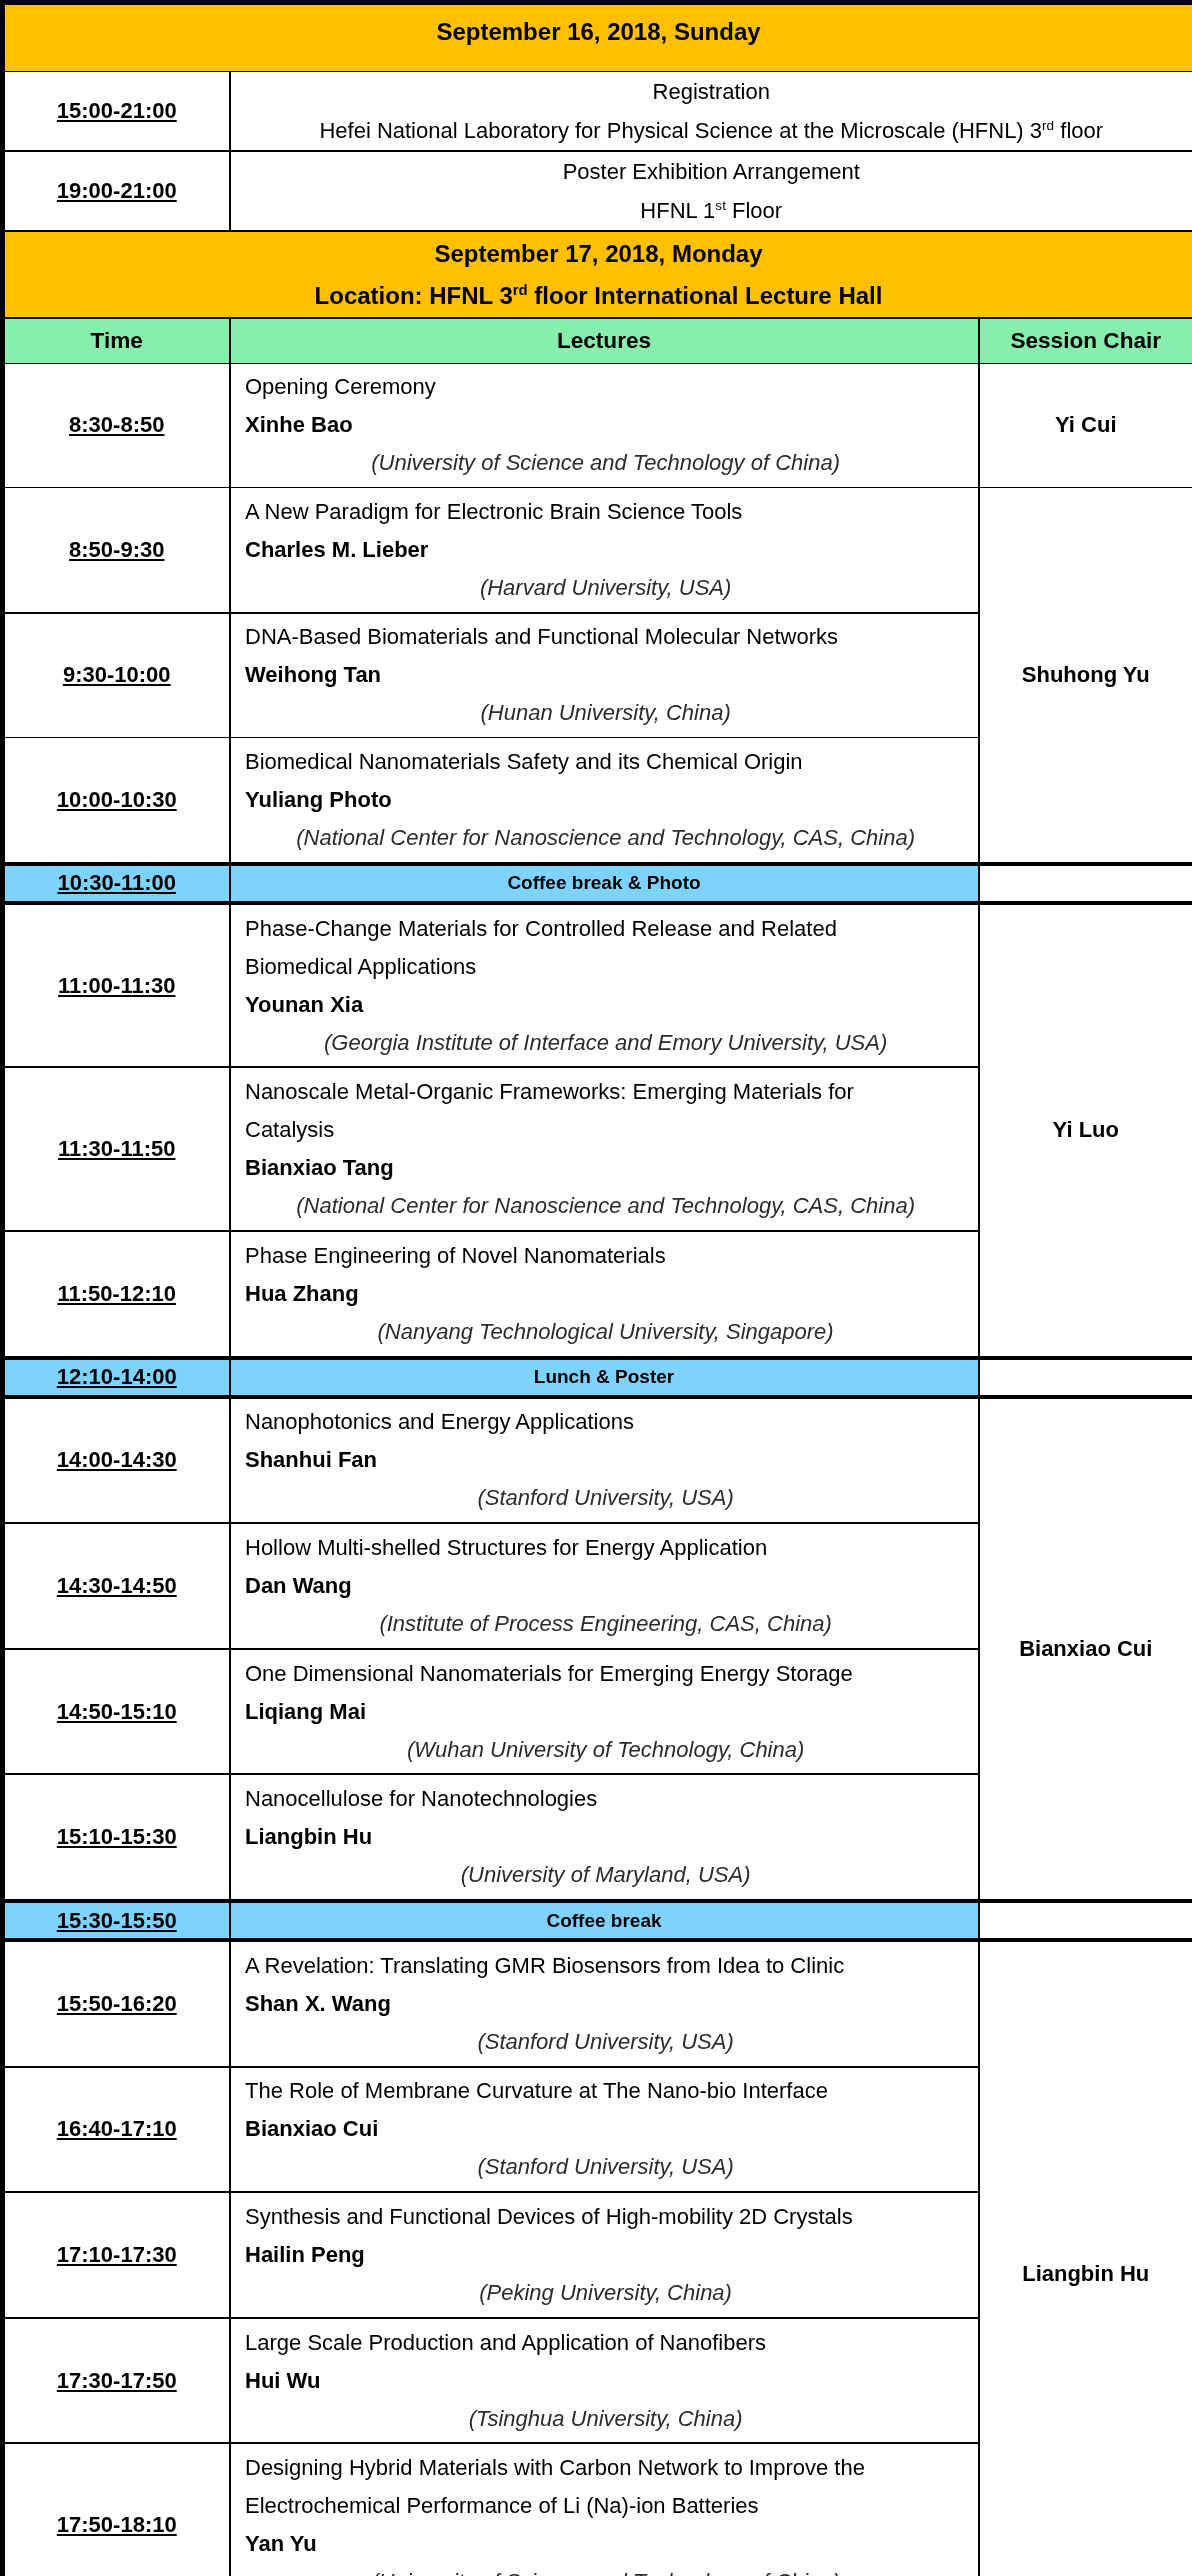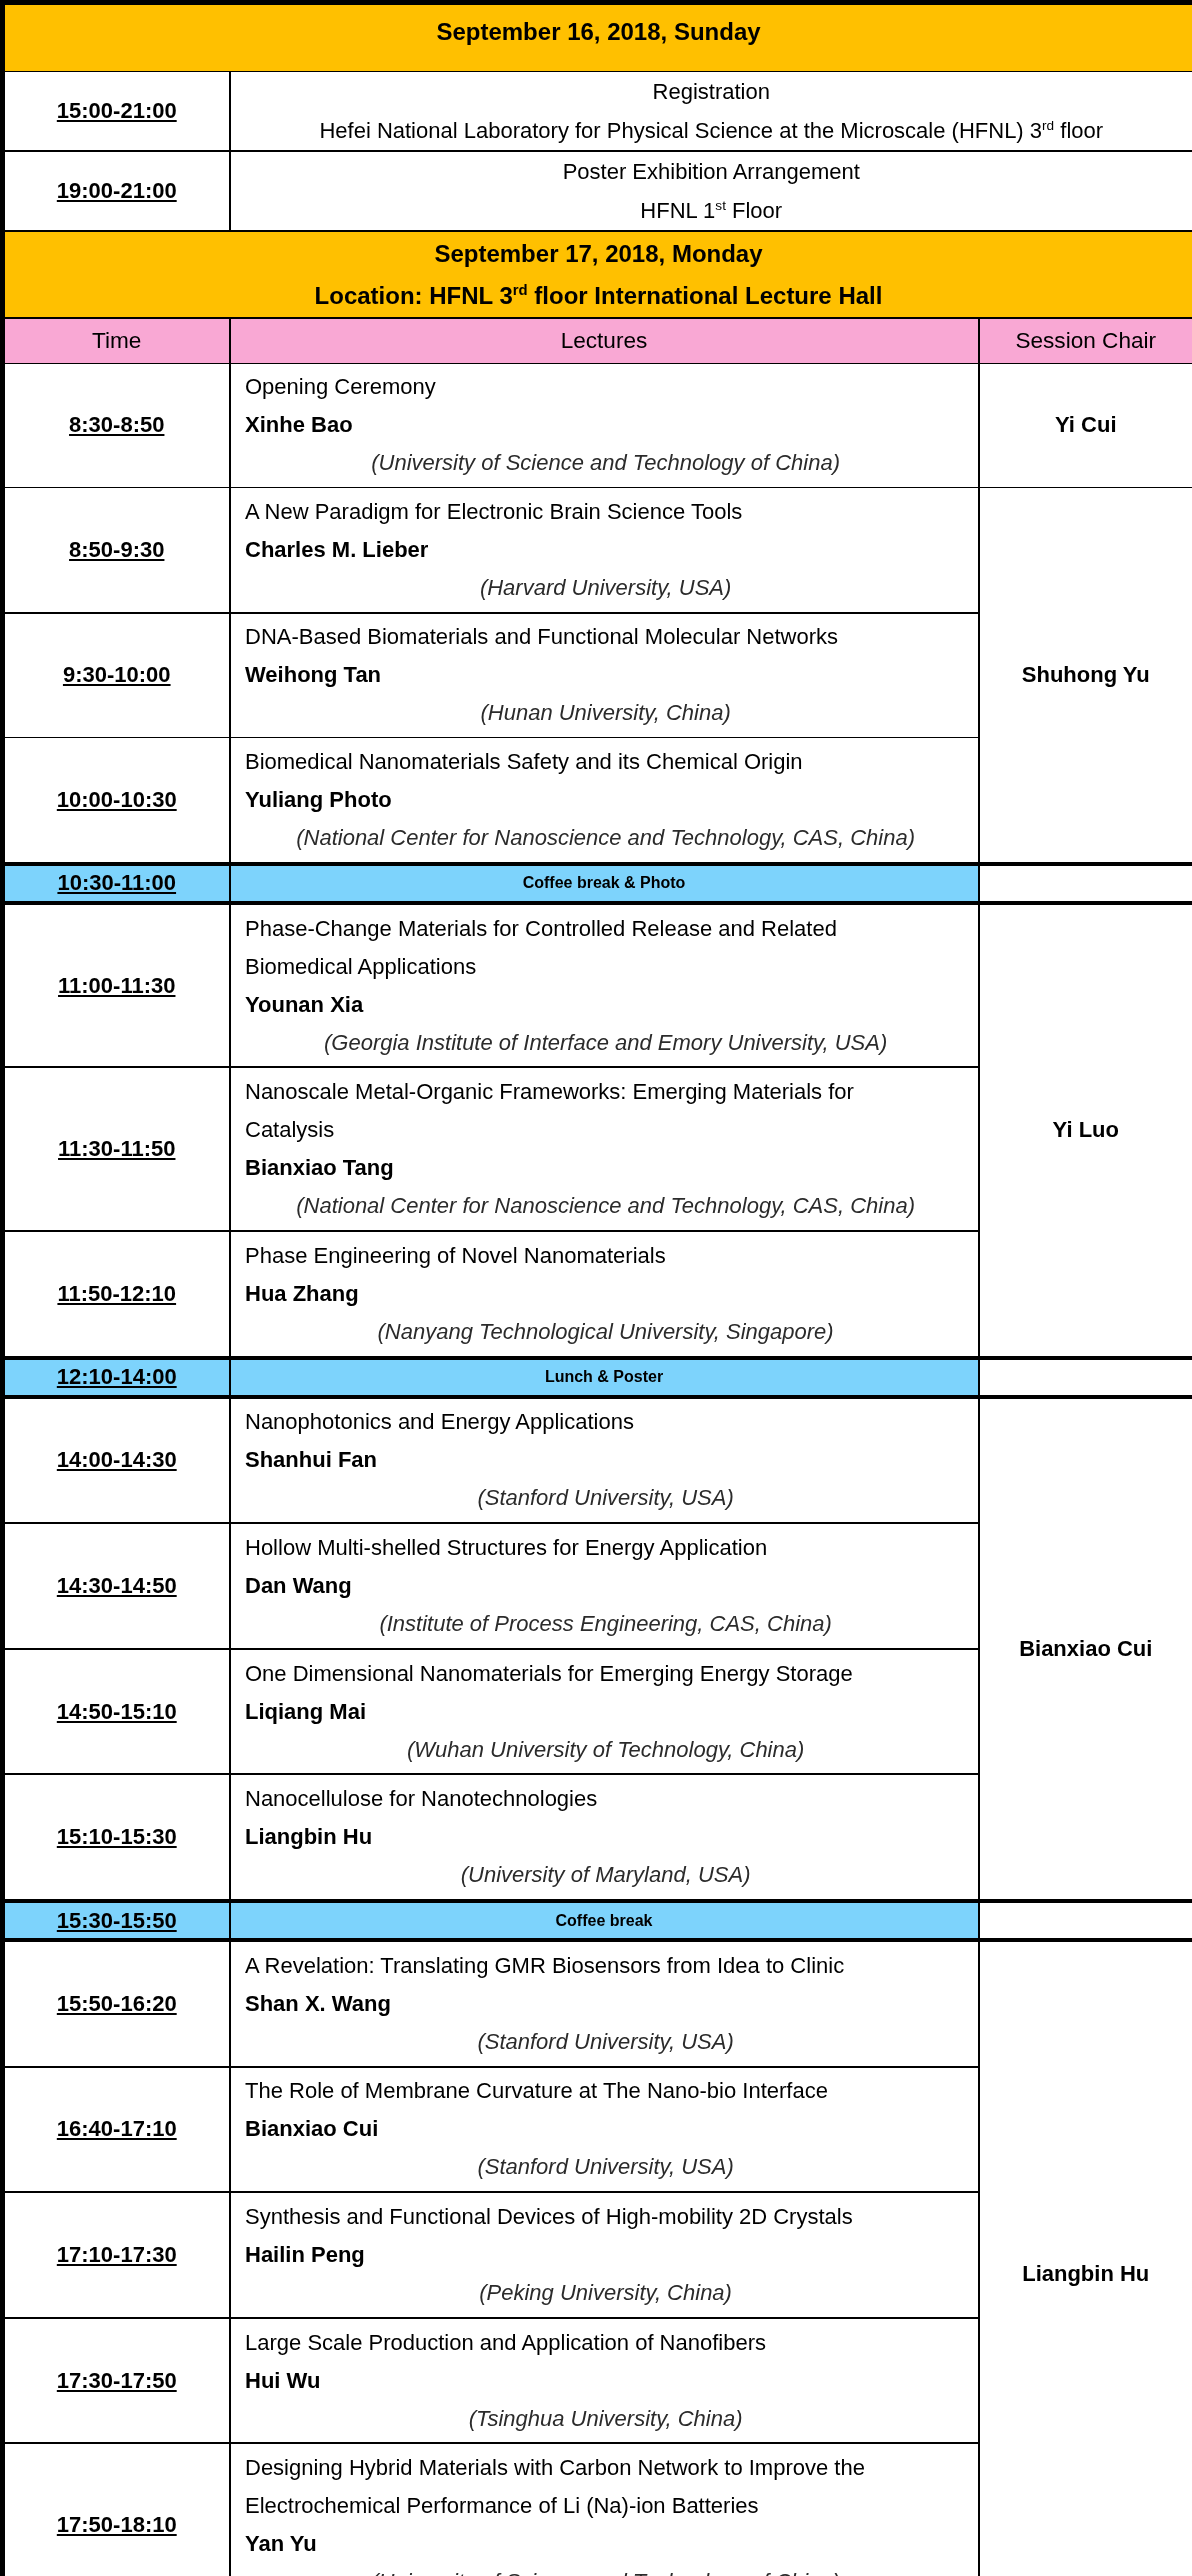--- a/index.html
+++ b/index.html
@@ -6,38 +6,38 @@
   body{width:1192px;font-family:"Liberation Sans",sans-serif;color:#000;}
   .wrap{width:1192px;}
   table.sched{border-collapse:collapse;width:1192px;table-layout:fixed;border:5.6px solid #000;}
   td{border:2.4px solid #000;vertical-align:middle;padding:0;overflow:hidden;}
   
   .day-hdr td{background:#FFC000;text-align:center;font-weight:bold;font-size:24px;line-height:42px;}
   tr.day1-hdr{height:69px;}
   tr.day1-hdr td{padding-bottom:11.3px;}
   tr.day2-hdr{height:87px;}
   tr.colhdr{height:45px;}
-  tr.colhdr td{background:#f9a8d4;text-align:center;font-weight:normal;font-size:22.6px;}
+  tr.colhdr td{background:#86efac;text-align:center;font-weight:bold;font-size:22.6px;}
   
   tr.d1{height:79px;}
   .center-cell{text-align:center;font-size:22px;line-height:39px;}
   
   tr.r3{height:118px;}
   tr.r4{height:152px;}
   td.time{text-align:center;font-weight:bold;font-size:22px;text-decoration:underline;}
   td.lecture{padding:4.8px 11.3px 4.8px 14.5px;font-size:22px;}
   td.lecture div{line-height:38px;}
   .speaker{font-weight:bold;}
   .affil{font-style:italic;color:#2b2b2b;text-align:center;}
   td.chair{text-align:center;font-weight:bold;font-size:22px;}
   
   tr.brk{height:39px;}
   tr.brk td{border-top-width:4px;border-bottom-width:4px;}
   td.break-bg{background:#7dd3fc;}
-  td.break-label{text-align:center;font-weight:bold;font-size:16px;}
+  td.break-label{text-align:center;font-weight:bold;font-size:19px;}
   
   tr.thin-top td{border-top-width:1.6px;}
   tr.thin-bottom td{border-bottom-width:1.6px;}
   sup{font-size:0.62em;vertical-align:super;line-height:0;}
 </style>
 </head>
 <body>
 
 <div class="wrap">
   <table class="sched">

